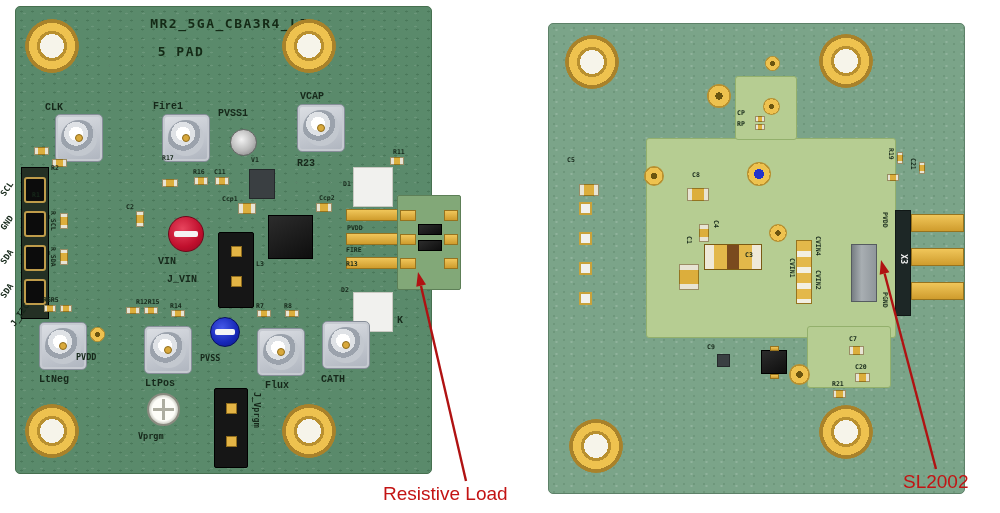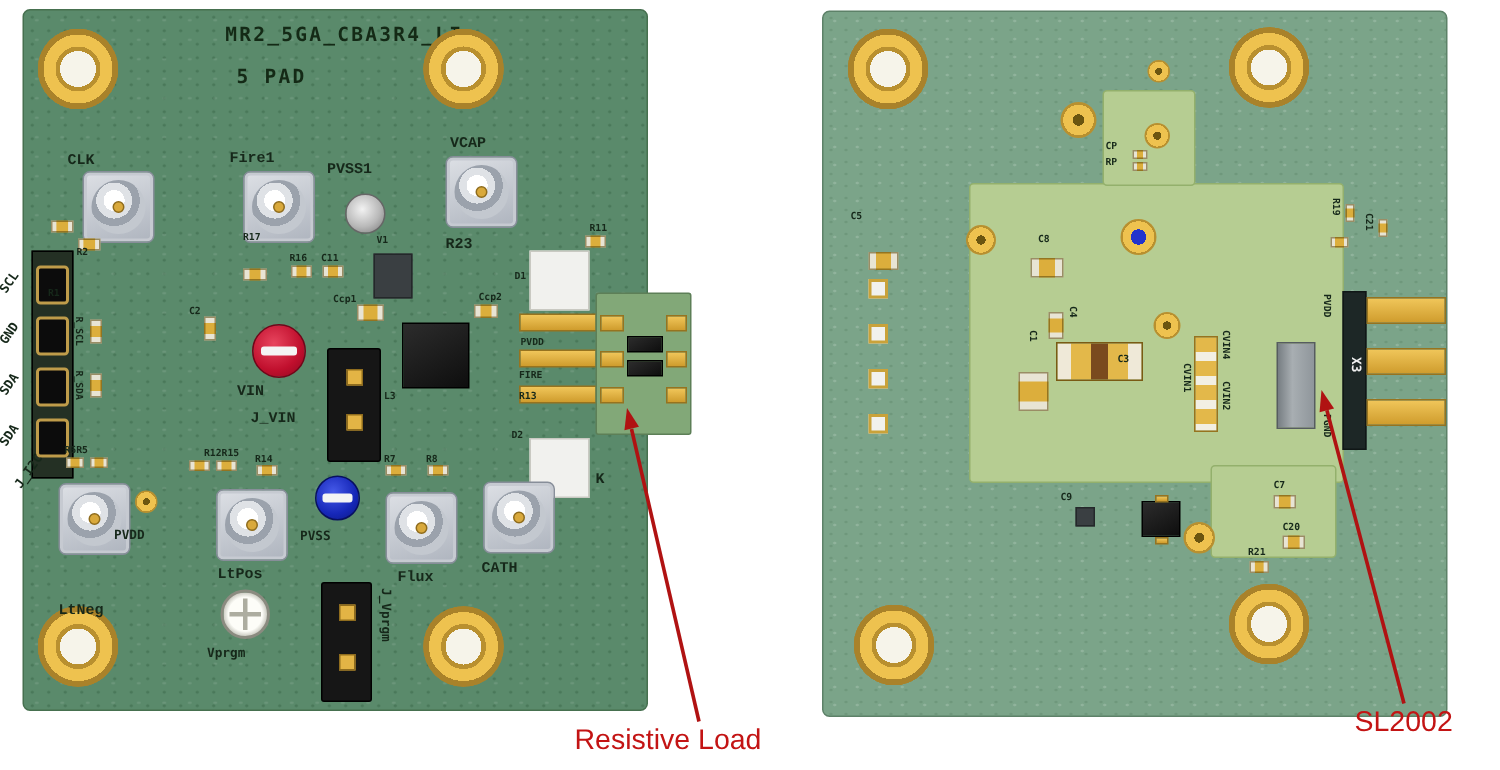--- a/index.html
+++ b/index.html
@@ -5,21 +5,21 @@
   * { margin:0; padding:0; box-sizing:border-box; }
   body { background:#fff; font-family:"DejaVu Sans Mono", monospace; }
   .canvas { position:relative; width:1000px; height:513px; background:#fff; overflow:hidden; }
   .board { position:absolute; border-radius:5px; }
   #board-left { left:15px; top:6px; width:417px; height:468px;
     background-color:#5a8a6b;
     background-image: radial-gradient(rgba(255,255,255,.10) 1px, transparent 1.4px),
                       radial-gradient(rgba(0,40,10,.18) 1px, transparent 1.4px);
     background-size: 17px 13px, 11px 9px;
     border:1px solid #46704f; }
-  #board-right { left:548px; top:7px; width:417px; height:471px;
+  #board-right { left:548px; top:23px; width:417px; height:471px;
     background-color:#7ba489;
     background-image: radial-gradient(rgba(255,255,255,.16) 1px, transparent 1.4px),
                       radial-gradient(rgba(20,60,30,.12) 1px, transparent 1.4px);
     background-size: 15px 12px, 10px 8px;
     border:1px solid #5d8168;text-align:center; }
   .subboard { position:absolute; background:#b6cd92; border:1px solid #93b06c; border-radius:3px; }
   .hole { position:absolute; width:54px; height:54px; border-radius:50%;
     background: radial-gradient(circle, #f6f4ea 0 12px, #b9902f 12px 15px, #eec24f 15px 23px, #a9822a 23px 27px, transparent 27px); }
   .sma { position:absolute; width:48px; height:48px; border-radius:5px;
     background: linear-gradient(160deg, #dde0e5, #aeb4be);
@@ -124,21 +124,21 @@
     <span class="lbl med" style="left:381px;top:151px;">K</span>
     <span class="lbl med" style="left:381px;top:309px;">K</span>
     <div class="gold" style="left:330px;top:202px;width:52px;height:12px;"></div>
     <div class="gold" style="left:330px;top:226px;width:52px;height:12px;"></div>
     <div class="gold" style="left:330px;top:250px;width:52px;height:12px;"></div>
 
     <div class="sma" style="left:23px;top:315px;">
       <div class="sma-c"></div>
         <div class="sma-p"></div>
     </div>
-    <span class="lbl med" style="left:23px;top:368px;margin-top:28px;">LtNeg</span>
+    <span class="lbl med" style="left:23px;top:368px;">LtNeg</span>
     <div class="sma" style="left:128px;top:319px;">
       <div class="sma-c"></div>
         <div class="sma-p"></div>
     </div>
     <span class="lbl med" style="left:129px;top:372px;">LtPos</span>
     <div class="sma" style="left:241px;top:321px;">
       <div class="sma-c"></div>
         <div class="sma-p"></div>
     </div>
     <span class="lbl med" style="left:249px;top:374px;">Flux</span>

